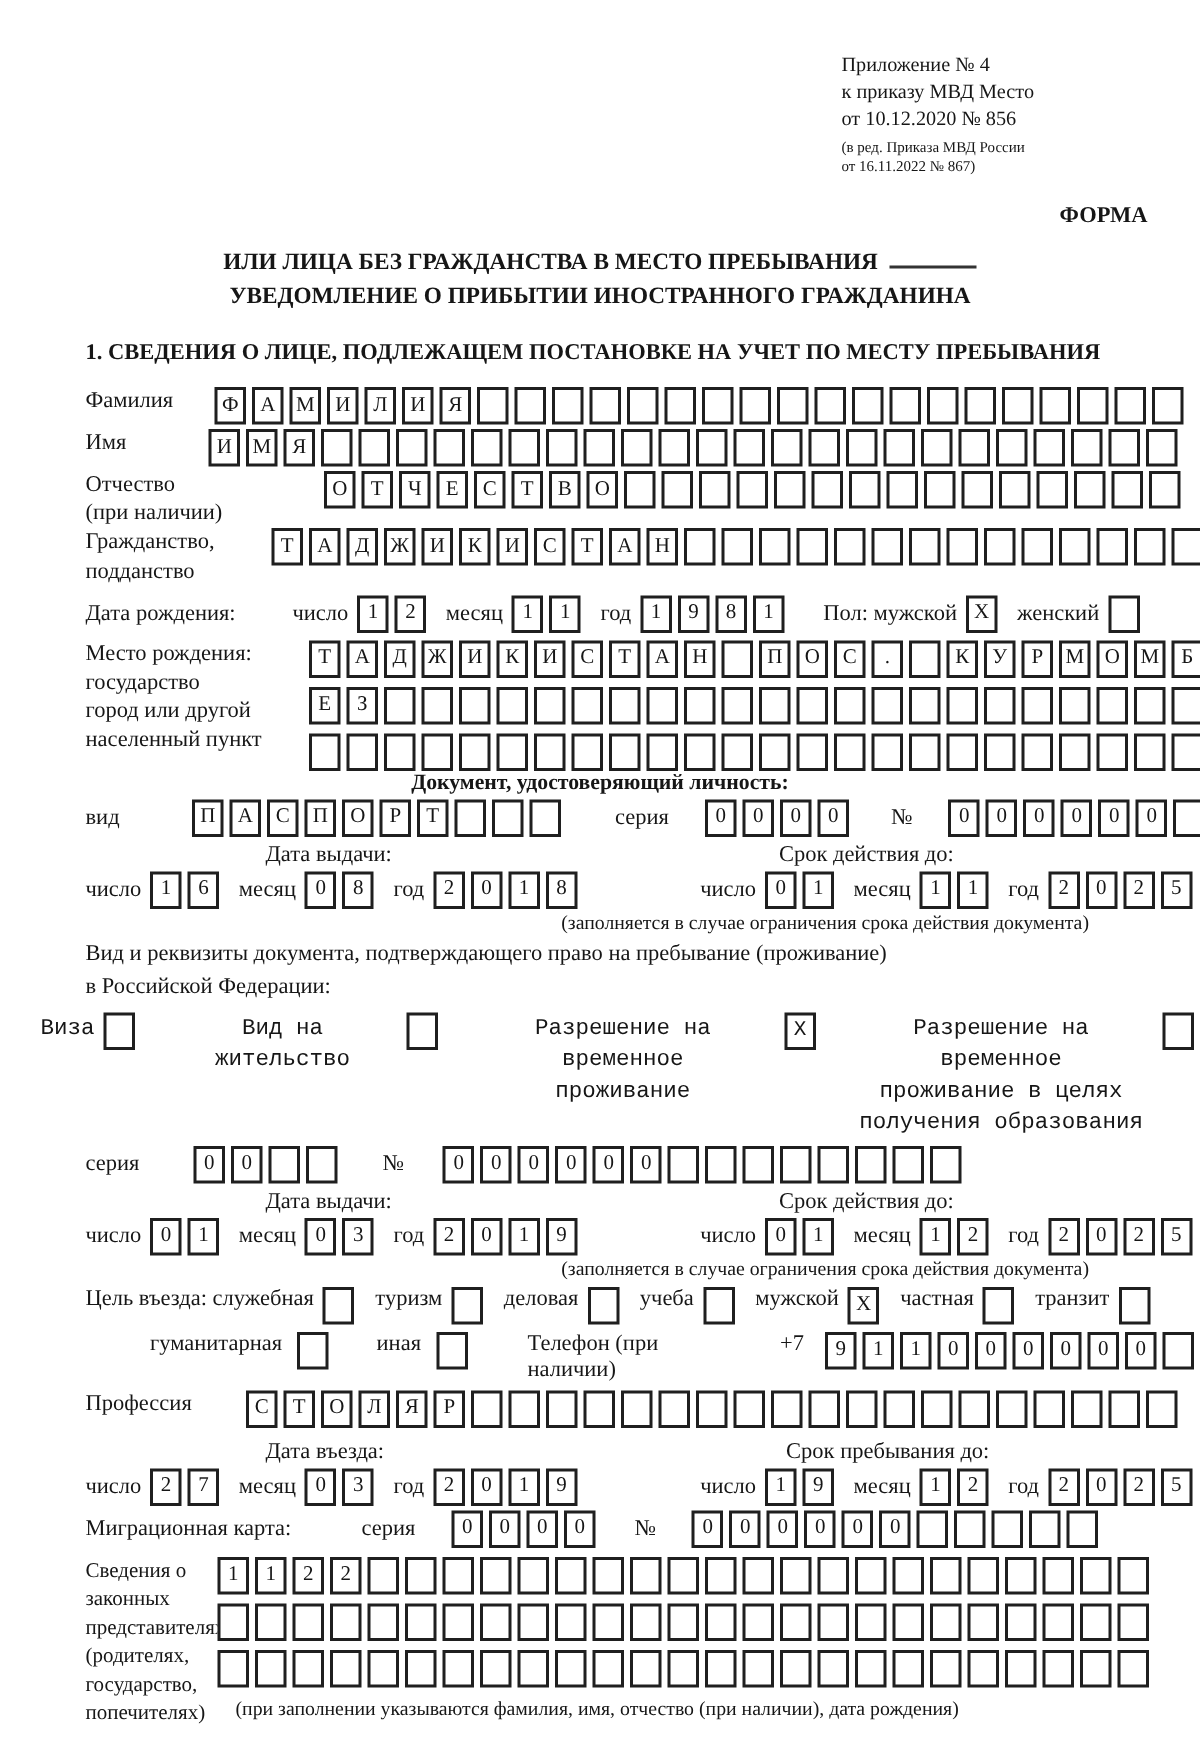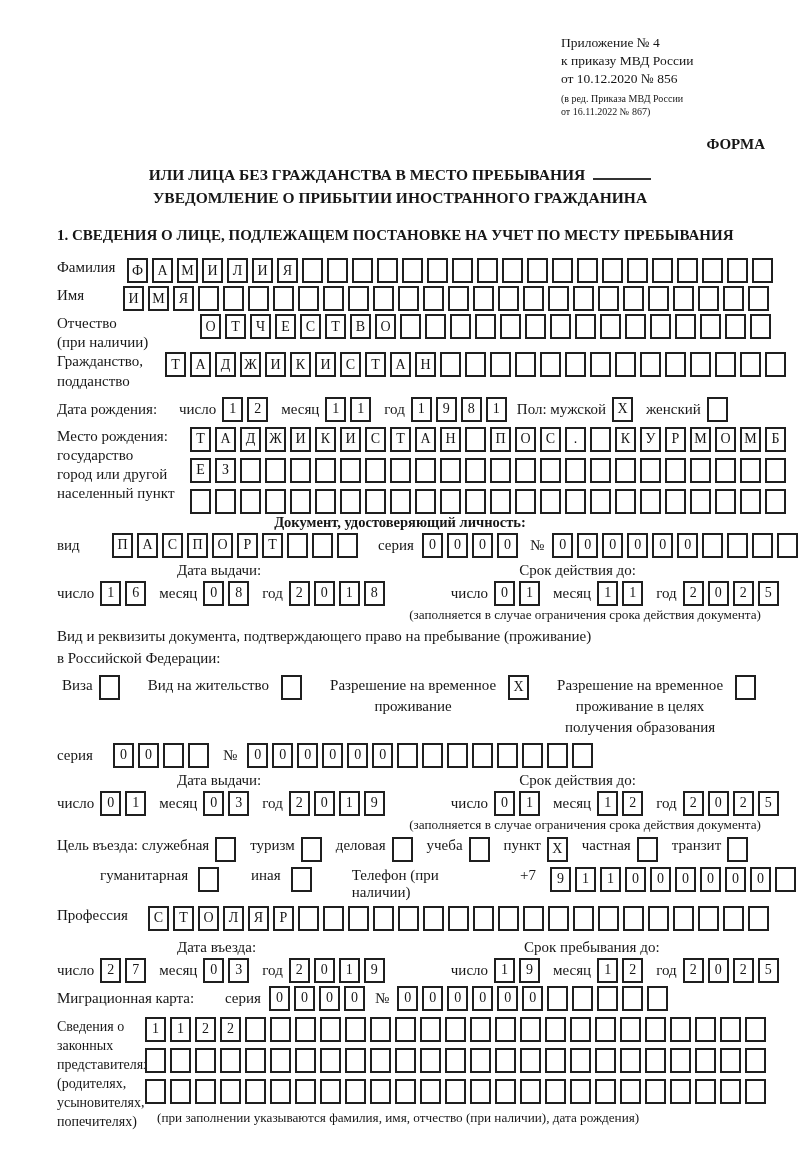--- a/index.html
+++ b/index.html
@@ -15,66 +15,66 @@
 
   
   .appendix { margin-left: 561px; font-size: 13.5px; line-height: 1.33; }
   .amend    { margin-left: 561px; font-size: 10px;  line-height: 1.3; margin-top: 4px; }
   .forma    { text-align: right; padding-right: 35px; font-weight: bold; margin-top: 18px; font-size: 15px; }
 
   .title { text-align: center; font-weight: bold; font-size: 15.5px; line-height: 1.5; margin-top: 10px; }
   .title-underline { display: inline-block; width: 58px; border-bottom: 2px solid #333; height: 14px; margin-left: 8px; }
   .section { margin-left: 57px; font-weight: bold; font-size: 15px; margin-top: 18px; margin-bottom: 14px; }
 
-  .row { display: flex; align-items: flex-start; margin-left: 57px; }
+  .row { display: flex; align-items: flex-start; margin-left: 57px; gap: 16px; }
   .lbl { flex: none; line-height: 1.27; }
   .lbl2 { line-height: 1.27; }
 
   .cells { display: flex; flex: none; flex-wrap: nowrap; }
   .cell {
     flex: none; width: 21px; height: 25px;
     border: 2px solid #1f1f1f; margin-right: 4px;
     display: inline-flex; align-items: center; justify-content: center;
     font-size: 14px; background: #fff;
   }
 
   .mb3 { margin-bottom: 3px; } .mb5 { margin-bottom: 5px; } .mb6 { margin-bottom: 6px; }
   .mb1 { margin-bottom: 1px; } .mb7 { margin-bottom: 7px; }
 
   .doc-header { text-align: center; font-weight: bold; font-size: 14.5px; margin: 0 0 2px 0; }
 
   .hdr-row { display: flex; margin-left: 57px; font-size: 15px; line-height: 1.2; margin-bottom: 2px; }
-  .note { text-align: right; padding-right: 39px; font-size: 13.2px; line-height: 1.2; margin-bottom: 4px; margin-top: 1px; }
+  .note { text-align: right; padding-right: 74px; font-size: 13.2px; line-height: 1.2; margin-bottom: 4px; margin-top: 1px; }
 
   .dg { display: flex; align-items: center; flex: none; }
   .dg .dlbl { margin-right: 6px; }
   .dg .dlbl.m { margin-left: 9px; }
 
   .stay-text { margin-left: 57px; line-height: 1.45; font-size: 15px; }
 
-  .perm-row { display: flex; margin-left: 62px; column-gap: 24px; margin-top: 5px; margin-bottom: 5px; min-height: 62px; }
+  .perm-row { display: flex; margin-left: 27px; column-gap: 24px; margin-top: 5px; margin-bottom: 5px; min-height: 62px; font-family: Liberation Mono, monospace; }
   .perm-item { display: flex; column-gap: 12px; align-items: flex-start; }
   .perm-label { text-align: center; line-height: 1.4; }
 
   .goal-row { display: flex; align-items: flex-start; margin-left: 57px; column-gap: 10px; margin-bottom: 5px; }
   .goal { display: flex; align-items: flex-start; column-gap: 6px; }
 
   .reps { display: flex; margin-left: 57px; }
   .reps-label { width: 88px; flex: none; font-size: 14px; line-height: 1.36; }
   .reps-right .cells { margin-bottom: 6px; }
   .reps-note { font-size: 13.2px; margin-top: 6px; margin-left: 12px; }
 </style>
 </head>
 <body>
 
 <div class="page">
 
   <div class="appendix">
     <div>Приложение № 4</div>
-    <div>к приказу МВД России</div>
+    <div>к приказу МВД Место</div>
     <div>от 10.12.2020 № 856</div>
   </div>
   <div class="amend">
     <div>(в ред. Приказа МВД России</div>
     <div>от 16.11.2022 № 867)</div>
   </div>
   <div class="forma">ФОРМА</div>
 
   <div class="title">
     <div><span>ИЛИ ЛИЦА БЕЗ ГРАЖДАНСТВА В МЕСТО ПРЕБЫВАНИЯ</span><span class="title-underline"></span></div>
@@ -548,21 +548,21 @@
           <span class="cell"></span>
         </span>
     </span>
     <span class="goal">
       <span>учеба</span>
       <span class="cells">
           <span class="cell"></span>
         </span>
     </span>
     <span class="goal">
-      <span>пункт</span>
+      <span>мужской</span>
       <span class="cells">
           <span class="cell">X</span>
         </span>
     </span>
     <span class="goal">
       <span>частная</span>
       <span class="cells">
           <span class="cell"></span>
         </span>
     </span>
@@ -703,21 +703,21 @@
         <span class="cell"></span>
       </span>
   </div>
 
   <div class="reps">
     <span class="reps-label">
       <span>Сведения о</span><br>
       <span>законных</span><br>
       <span>представителях</span><br>
       <span>(родителях,</span><br>
-      <span>усыновителях,</span><br>
+      <span>государство,</span><br>
       <span>попечителях)</span>
     </span>
     <span class="reps-right">
       <span class="cells">
           <span class="cell">1</span>
           <span class="cell">1</span>
           <span class="cell">2</span>
           <span class="cell">2</span>
           <span class="cell"></span>
           <span class="cell"></span>

